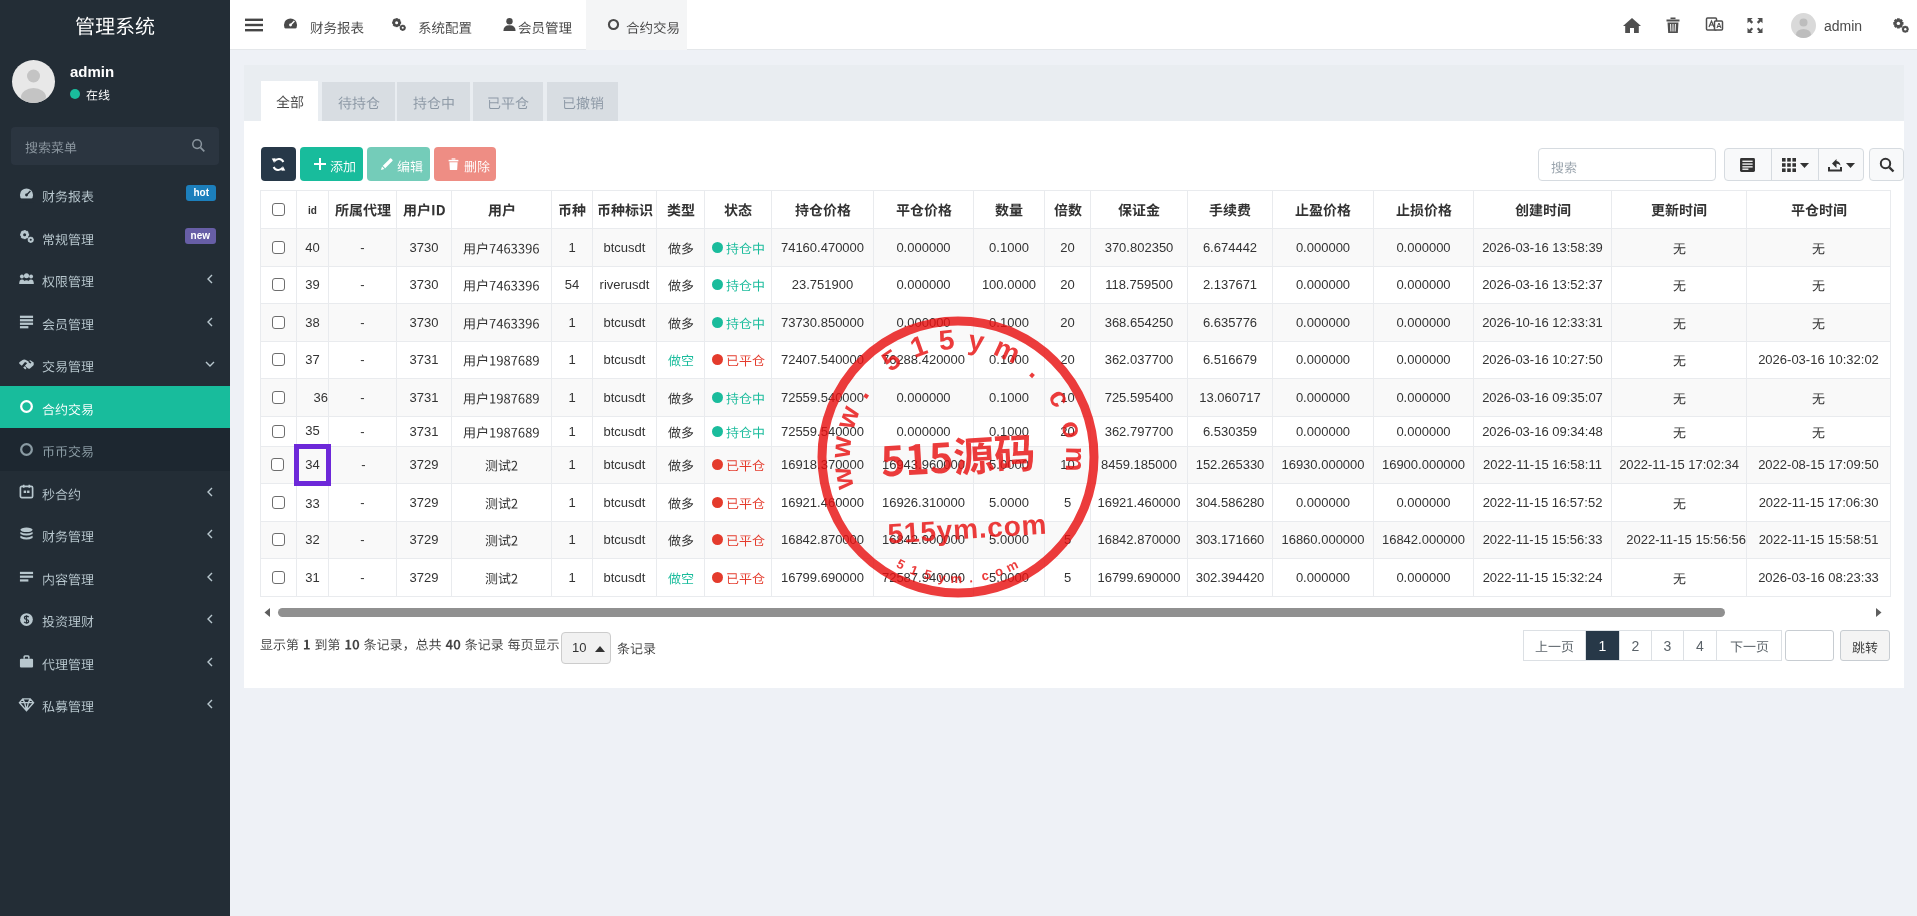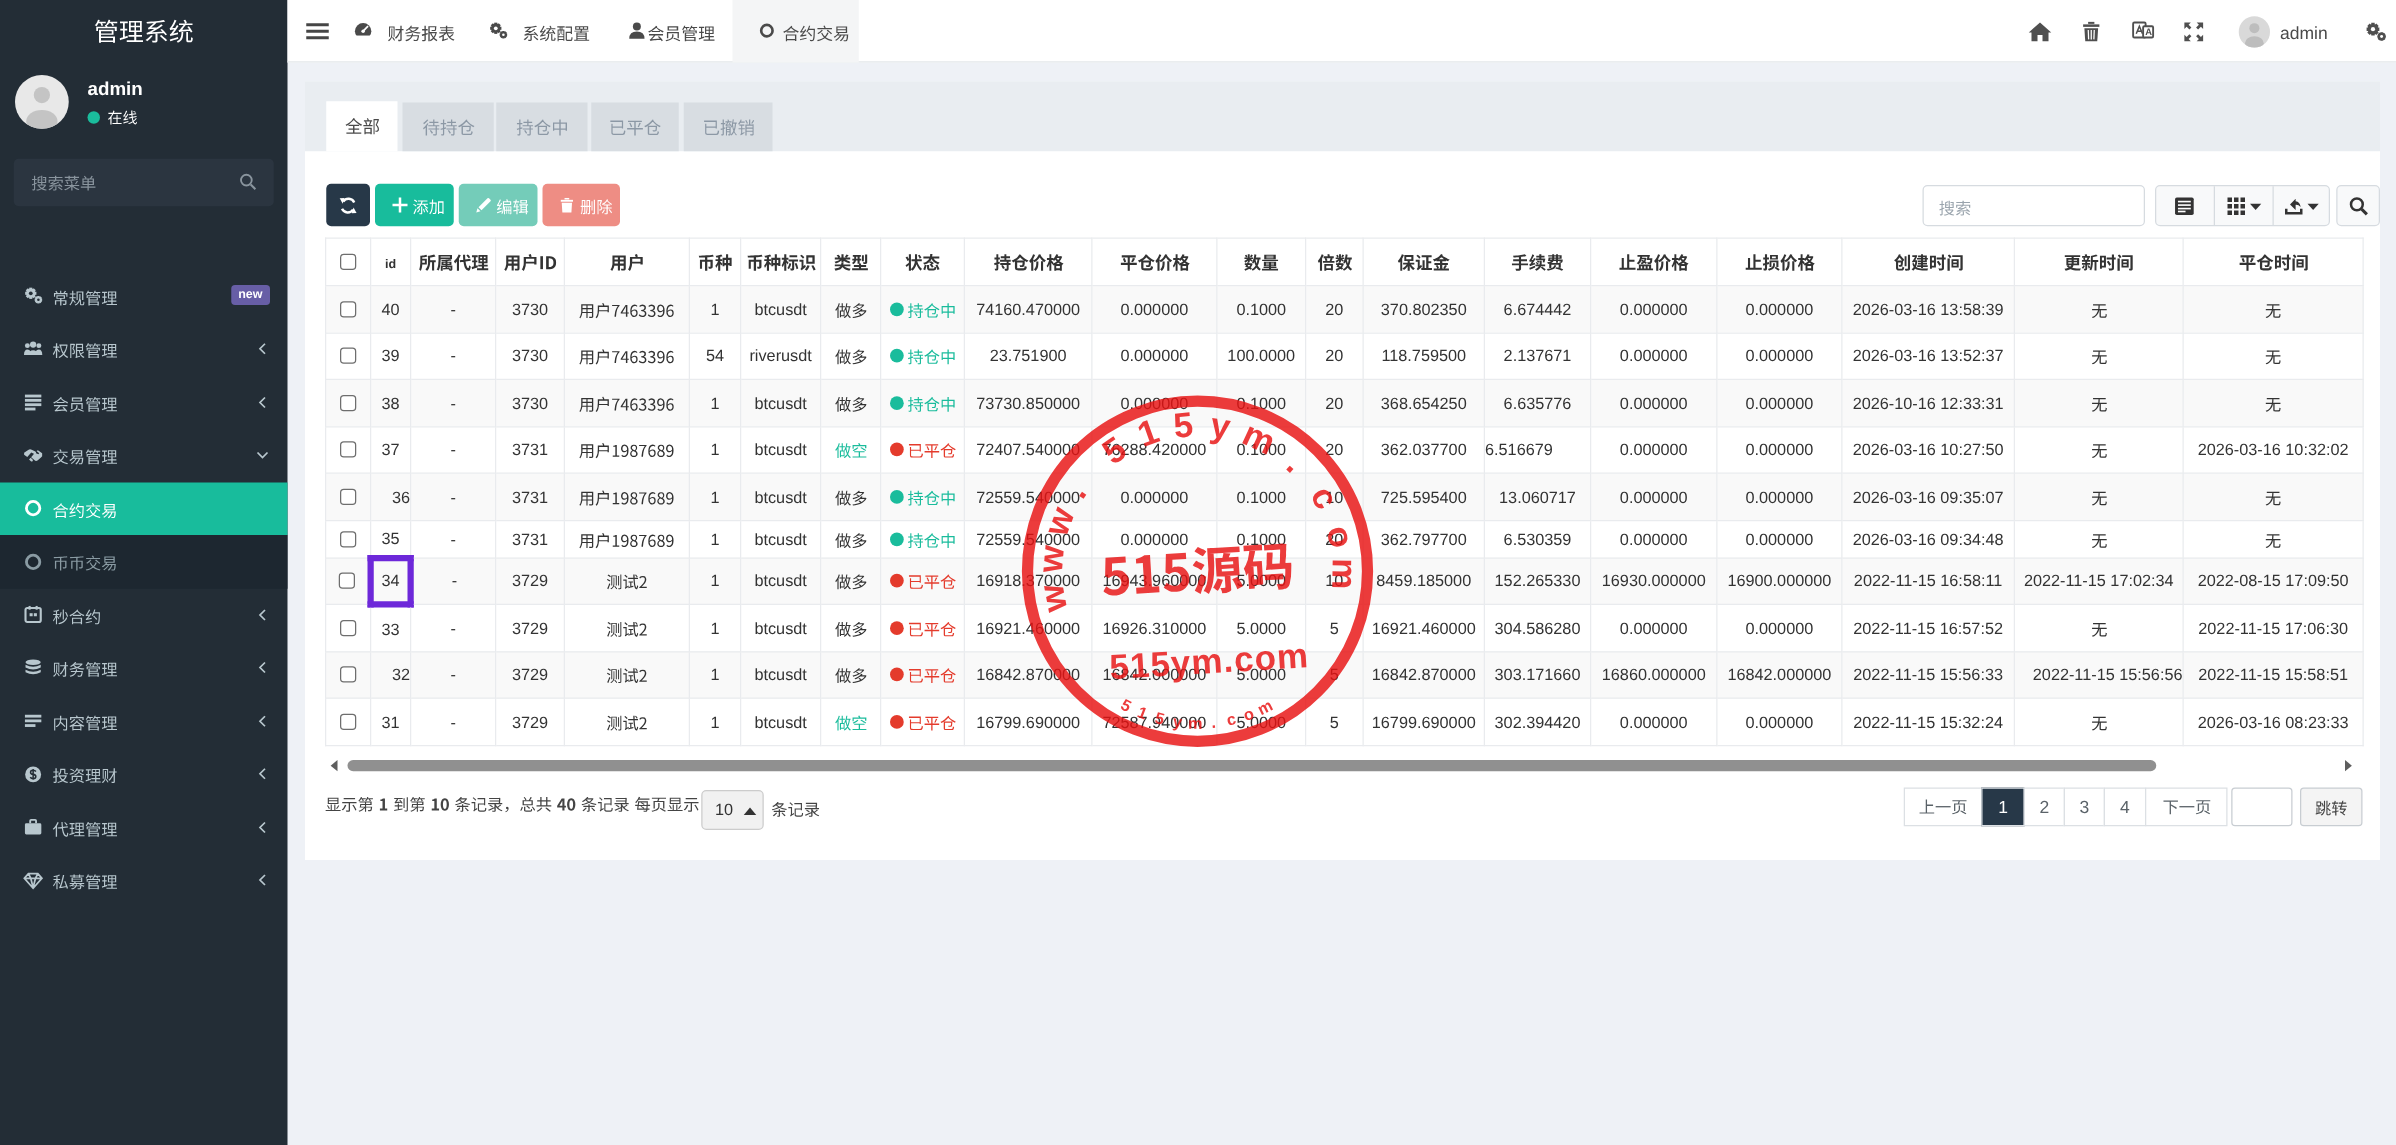--- a/index.html
+++ b/index.html
@@ -33,20 +33,37 @@
             <use href="#g6" x="0"></use>
             <use href="#g7" x="100"></use>
             <use href="#g8" x="200"></use>
             <use href="#g9" x="300"></use>
           </g>
         </svg></div>
       <svg class="abs" style="right:13px;top:11px" width="15" height="15" viewBox="0 0 16 16">
         <circle cx="6.5" cy="6.5" r="4.6" fill="none" stroke="#8a959e" stroke-width="1.6"></circle>
         <line x1="10.2" y1="10.2" x2="14.2" y2="14.2" stroke="#8a959e" stroke-width="1.8"></line>
       </svg>
+    </div>
+    <div class="abs" style="left:0;top:173.0px;width:230px;height:42.5px;">
+      <div class="abs" style="left:19px;top:13.8px"><svg width="15" height="15" viewBox="0 0 16 16" style="color:#b8c7ce;">
+          <circle cx="8" cy="8.5" r="7" fill="currentColor"></circle>
+          <rect x="0" y="12.2" width="16" height="4" fill="#232d36"></rect>
+          <circle cx="8" cy="8.5" r="1.5" fill="#232d36"></circle>
+          <line x1="8" y1="8.5" x2="12.2" y2="4.2" stroke="#232d36" stroke-width="1.5"></line>
+        </svg></div>
+      <div class="abs" style="left:42px;top:13.8px"><svg class="z " style="vertical-align:middle;" width="52.0" height="13.0" viewBox="0 -88 400 100">
+          <g fill="#b8c7ce">
+            <use href="#g10" x="0"></use>
+            <use href="#g11" x="100"></use>
+            <use href="#g12" x="200"></use>
+            <use href="#g13" x="300"></use>
+          </g>
+        </svg></div>
+      <div class="abs" style="right:14px;top:12.2px;background:#1c7fbc;color:#fff;font-size:10px;font-weight:bold;padding:3px 7px;border-radius:3px;line-height:1">hot</div>
     </div>
     <div class="abs" style="left:0;top:215.5px;width:230px;height:42.5px;">
       <div class="abs" style="left:19px;top:13.8px"><svg width="15" height="15" viewBox="0 0 16 16" style="color:#b8c7ce;">
           <g stroke="currentColor" stroke-width="2.6">
             <line x1="6" y1="1.2" x2="6" y2="10.8"></line>
             <line x1="1.2" y1="6" x2="10.8" y2="6"></line>
             <line x1="2.6" y1="2.6" x2="9.4" y2="9.4"></line>
             <line x1="9.4" y1="2.6" x2="2.6" y2="9.4"></line>
           </g>
           <circle cx="6" cy="6" r="4" fill="currentColor"></circle>
@@ -887,21 +904,21 @@
                 <use href="#g41" x="0"></use>
                 <use href="#g42" x="100"></use>
                 <use href="#g39" x="200"></use>
               </g>
             </svg></td>
           <td style="border:1px solid #e9ebee;text-align:center;vertical-align:middle;padding:0">72407.540000</td>
           <td style="border:1px solid #e9ebee;text-align:center;vertical-align:middle;padding:0">76288.420000</td>
           <td style="border:1px solid #e9ebee;text-align:center;vertical-align:middle;padding:0">0.1000</td>
           <td style="border:1px solid #e9ebee;text-align:center;vertical-align:middle;padding:0">20</td>
           <td style="border:1px solid #e9ebee;text-align:center;vertical-align:middle;padding:0">362.037700</td>
-          <td style="border:1px solid #e9ebee;vertical-align:middle;padding:0">6.516679</td>
+          <td style="border:1px solid #e9ebee;text-align:center;vertical-align:middle;padding:0">6.516679</td>
           <td style="border:1px solid #e9ebee;text-align:center;vertical-align:middle;padding:0">0.000000</td>
           <td style="border:1px solid #e9ebee;text-align:center;vertical-align:middle;padding:0">0.000000</td>
           <td style="border:1px solid #e9ebee;text-align:center;vertical-align:middle;padding:0">2026-03-16 10:27:50</td>
           <td style="border:1px solid #e9ebee;text-align:center;vertical-align:middle;padding:0"><svg class="z " style="vertical-align:middle;" width="13.0" height="13.0" viewBox="0 -88 100 100">
               <g fill="#333333">
                 <use href="#g99" x="0"></use>
               </g>
             </svg></td>
           <td style="border:1px solid #e9ebee;text-align:center;vertical-align:middle;padding:0">2026-03-16 10:32:02</td>
         </tr>
@@ -1098,21 +1115,21 @@
               <g fill="#333333">
                 <use href="#g99" x="0"></use>
               </g>
             </svg></td>
           <td style="border:1px solid #e9ebee;text-align:center;vertical-align:middle;padding:4px">2022-11-15 17:06:30</td>
         </tr>
         <tr style="height:37.5px;background:#f9f9f9">
           <td style="border:1px solid #e9ebee;text-align:center;vertical-align:middle;padding:0">
             <div style="width:13px;height:13px;border:1.5px solid #6e6e6e;border-radius:3px;background:#fff;margin:0 auto"></div>
           </td>
-          <td style="border:1px solid #e9ebee;text-align:right;vertical-align:middle;padding:0">32</td>
+          <td style="border:1px solid #e9ebee;text-align:center;vertical-align:middle;padding:0">32</td>
           <td style="border:1px solid #e9ebee;text-align:center;vertical-align:middle;padding:0">-</td>
           <td style="border:1px solid #e9ebee;text-align:center;vertical-align:middle;padding:0">3729</td>
           <td style="border:1px solid #e9ebee;text-align:center;vertical-align:middle;padding:0"><svg class="z " style="vertical-align:middle;" width="33.2" height="13.0" viewBox="0 -88 256 100">
               <g fill="#333333">
                 <use href="#g103" x="0"></use>
                 <use href="#g104" x="100"></use>
                 <use href="#g105" x="200"></use>
               </g>
             </svg></td>
           <td style="border:1px solid #e9ebee;text-align:center;vertical-align:middle;padding:0">1</td>

